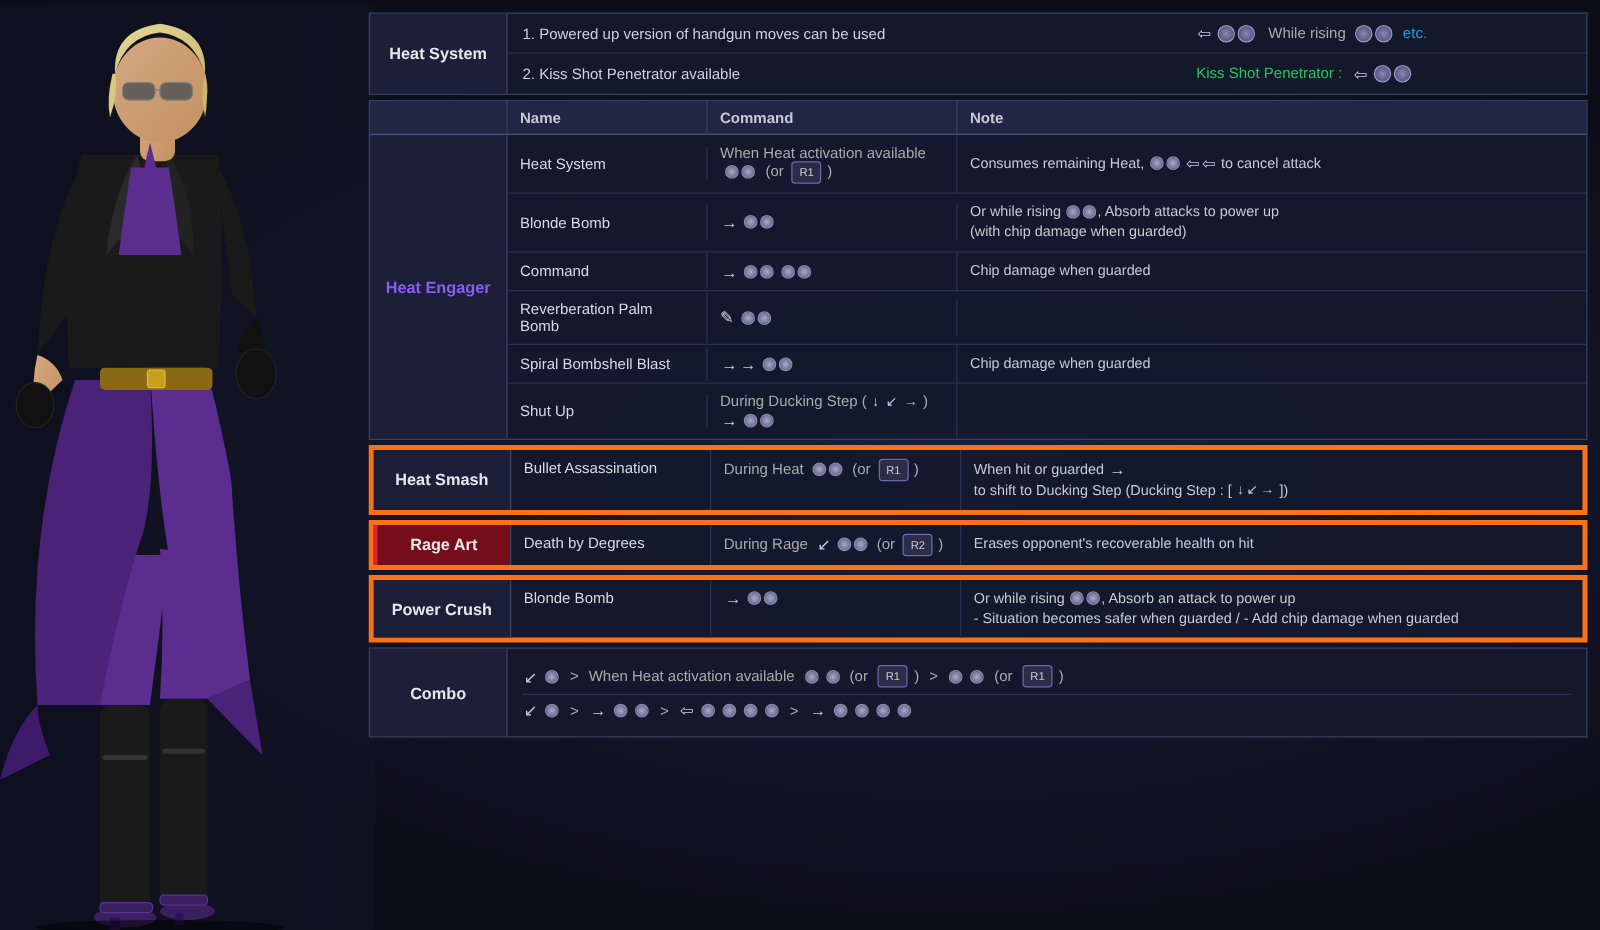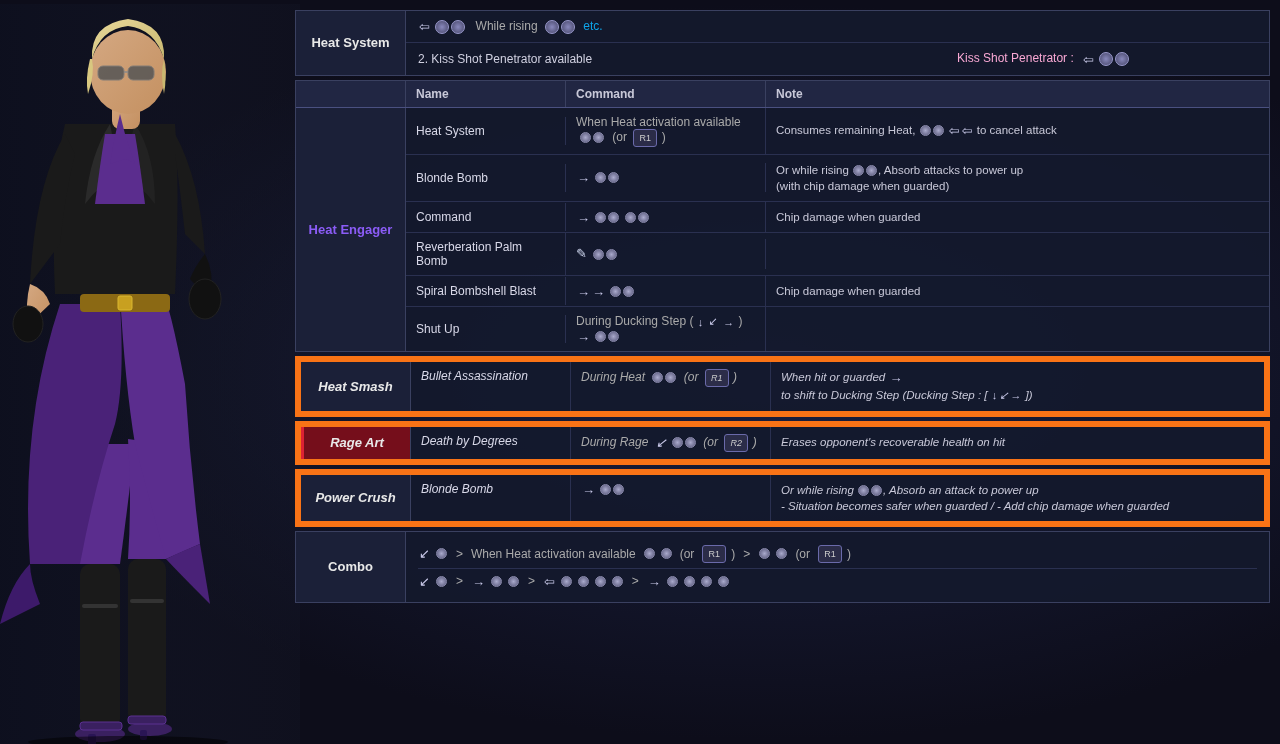--- a/index.html
+++ b/index.html
@@ -200,23 +200,22 @@
       padding: 8px 5px;
       border-right: 1px solid #3a4060;
       background: rgba(30, 35, 60, 0.8);
     }
     .engager-table {
       flex: 1;
     }
     
     .smash-section {
       background: rgba(20, 25, 45, 0.92);
-      border: 6px solid #f97316;
+      border: 4px solid #f97316;
       margin-bottom: 4px;
-      font-style: italic;
     }
     
     .combo-section {
       background: rgba(20, 25, 45, 0.92);
       border: 1px solid #3a4060;
       margin-bottom: 4px;
     }
     .combo-inner {
       display: flex;
     }
@@ -380,32 +379,33 @@
   </svg>
 </div>
 
 <div class="content-area">
 
   <div class="heat-system-section">
     <div class="heat-system-header">
       <div class="heat-system-label">Heat System</div>
       <div class="heat-system-content">
         <div class="heat-row">
+          <div class="heat-row-text">1. Powered up version of handgun moves can be used</div>
           <div class="heat-row-cmd">
             <span class="arrow">⇦</span>
             <span class="dot-icon"></span><span class="dot-icon"></span>
             <span style="margin-left:6px; color:#aaa;">While rising</span>
             <span class="dot-icon" style="margin-left:4px;"></span><span class="dot-icon"></span>
             <span style="color:#0ea5e9; margin-left:4px;">etc.</span>
           </div>
         </div>
         <div class="heat-row">
           <div class="heat-row-text">2. Kiss Shot Penetrator available</div>
           <div class="heat-row-cmd">
-            <span style="color:#f9a8d4;">Kiss Shot Penetrator :</span>
+            <span style="color:#22c55e;">Kiss Shot Penetrator :</span>
             <span class="arrow" style="margin-left:6px;">⇦</span>
             <span class="dot-icon"></span><span class="dot-icon"></span>
           </div>
         </div>
       </div>
     </div>
   </div>
 
   <div class="engager-section">
 

